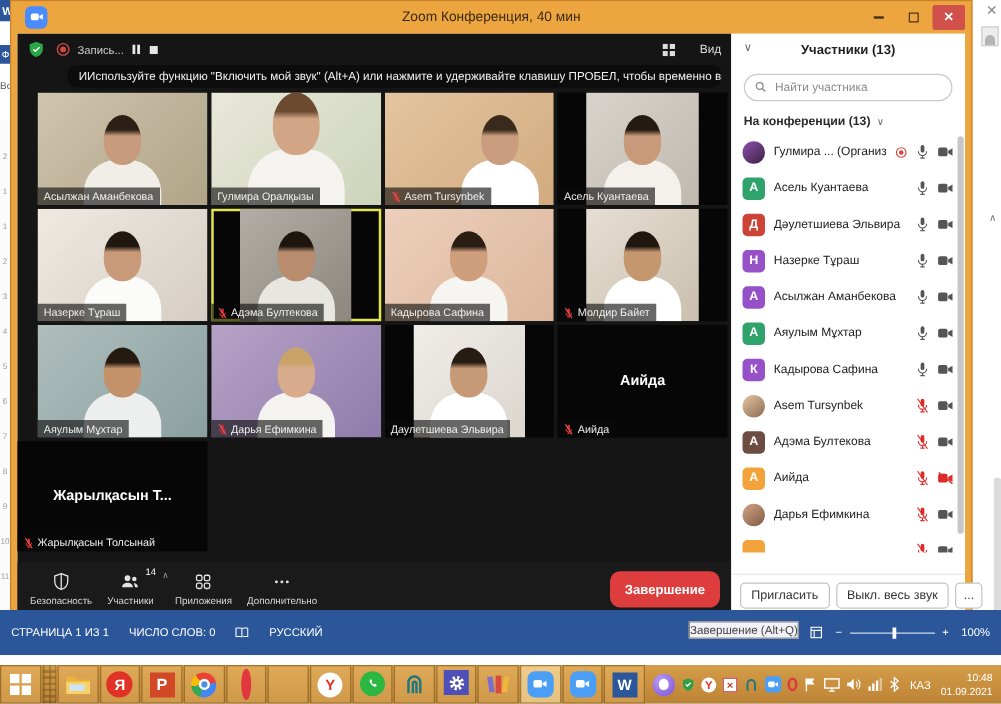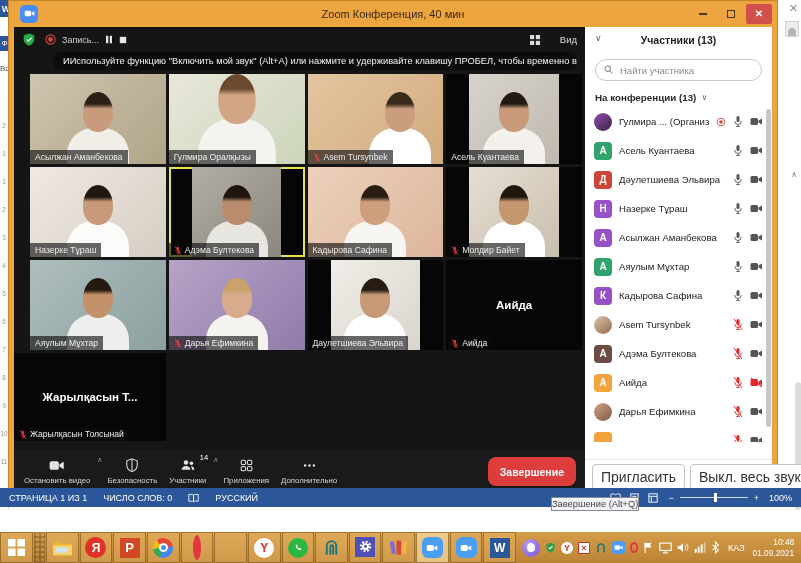--- a/index.html
+++ b/index.html
@@ -94,30 +94,30 @@
   .p-section .chev{color:#666;font-size:8px;font-weight:normal;}
   .p-list{max-height:335px;overflow:hidden;position:relative;flex:none;}
   .p-row{height:29px;display:flex;align-items:center;padding:0 9px;gap:7px;}
   .p-ava{width:18px;height:18px;border-radius:4px;flex:none;display:flex;align-items:center;
          justify-content:center;color:#fff;font-size:10px;font-weight:bold;}
   .p-name{flex:1;font-size:9.6px;color:#222;white-space:nowrap;overflow:hidden;}
   .p-ic{display:flex;align-items:center;gap:6px;color:#555;}
   .p-scrollbar{position:absolute;right:1px;top:2px;width:5px;height:318px;background:#c7c7c7;border-radius:3px;}
   .p-footer{margin-top:auto;height:34px;border-top:1px solid #e8e8e8;display:flex;align-items:center;
             gap:5px;padding:0 7px;flex:none;}
-  .p-fbtn{font-size:14px;color:#333;background:#fff;border:1px solid #c4c4c4;border-radius:4px;
+  .p-fbtn{font-size:10px;color:#333;background:#fff;border:1px solid #c4c4c4;border-radius:4px;
           padding:4px 8px;font-family:inherit;white-space:nowrap;}
   .p-fbtn.sm{padding:4px 6px;}
 
   
   .tooltip{position:absolute;left:551px;top:497px;background:#f2f3f8;border:1px solid #8a8a8a;
            font-size:9.3px;color:#444;padding:1px 0;z-index:30;}
 
   
-  .statusbar{position:absolute;left:0;right:0;top:488px;height:19px;background:#2b579a;color:#fff;
+  .statusbar{position:absolute;left:0;right:0;top:488px;height:36px;background:#2b579a;color:#fff;
              display:flex;align-items:center;padding:0 9px;font-size:9px;z-index:5;}
   .sb-left{display:flex;align-items:center;gap:16px;}
   .sb-right{margin-left:auto;display:flex;align-items:center;gap:10px;}
   .sb-views{display:flex;gap:9px;align-items:center;}
   .sb-zoom{display:flex;align-items:center;gap:6px;}
   .sb-track{width:68px;height:1px;background:#cfd9ea;position:relative;}
   .sb-thumb{position:absolute;left:50%;top:-4px;width:3px;height:9px;background:#fff;}
 
   
   .taskbar{position:absolute;left:0;right:0;top:532px;height:31px;
@@ -400,30 +400,20 @@
                     <rect x="9" y="2" width="6" height="12" rx="3" fill="#e02b2b"></rect>
                     <path d="M5.5 12a6.5 7 0 0 0 13 0M12 19v4M8.5 23h7" stroke="#e02b2b" stroke-width="2.4" fill="none"></path>
                     <path d="M4 1L20 25" stroke="#e85b5b" stroke-width="2.6"></path>
                   </svg>
                 </span>
                 <span>Жарылқасын Толсынай</span>
               </div>
             </div>
           </div>
         <div class="z-toolbar">
-  <div class="tb-item haschev">
-    <span class="chev">∧</span>
-    <span class="ic">
-                <svg width="16" height="13" viewBox="0 0 26 20">
-                  <rect x="1" y="3" width="15" height="14" rx="3" fill="#e3e3e3"></rect>
-                  <path d="M17 8l7-4v12l-7-4z" fill="#e3e3e3"></path>
-                </svg>
-      </span>
-    <span class="lbl">Остановить видео</span>
-  </div>
   <div class="tb-item">
 
     <span class="ic">
                 <svg width="14" height="15" viewBox="0 0 24 26" fill="none" stroke="#e3e3e3" stroke-width="1.8">
                   <path d="M12 1.5l9 3.4v7.1c0 5.5-3.8 9.7-9 11.5-5.2-1.8-9-6-9-11.5V4.9z"></path>
                   <path d="M12 1.5v22"></path>
                 </svg>
       </span>
     <span class="lbl">Безопасность</span>
   </div>

